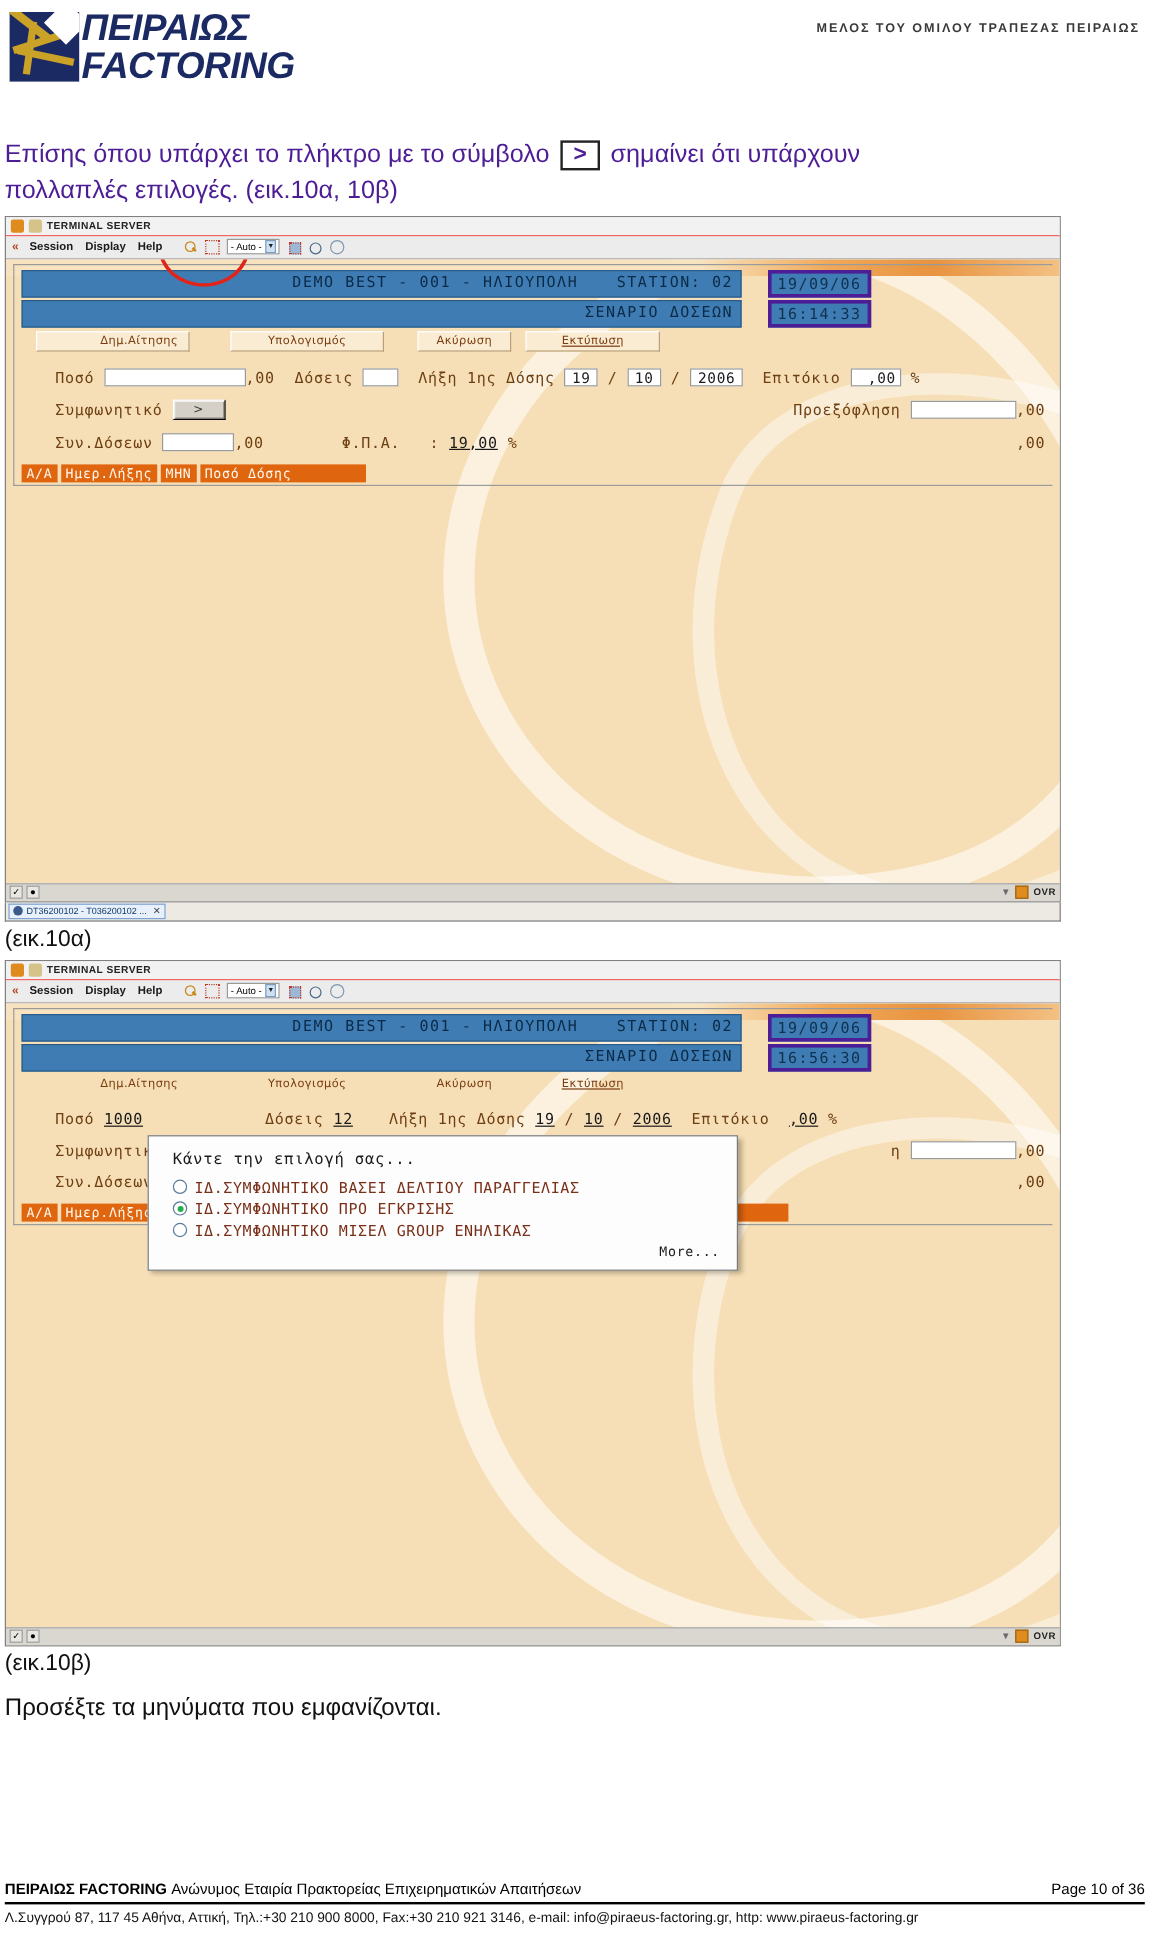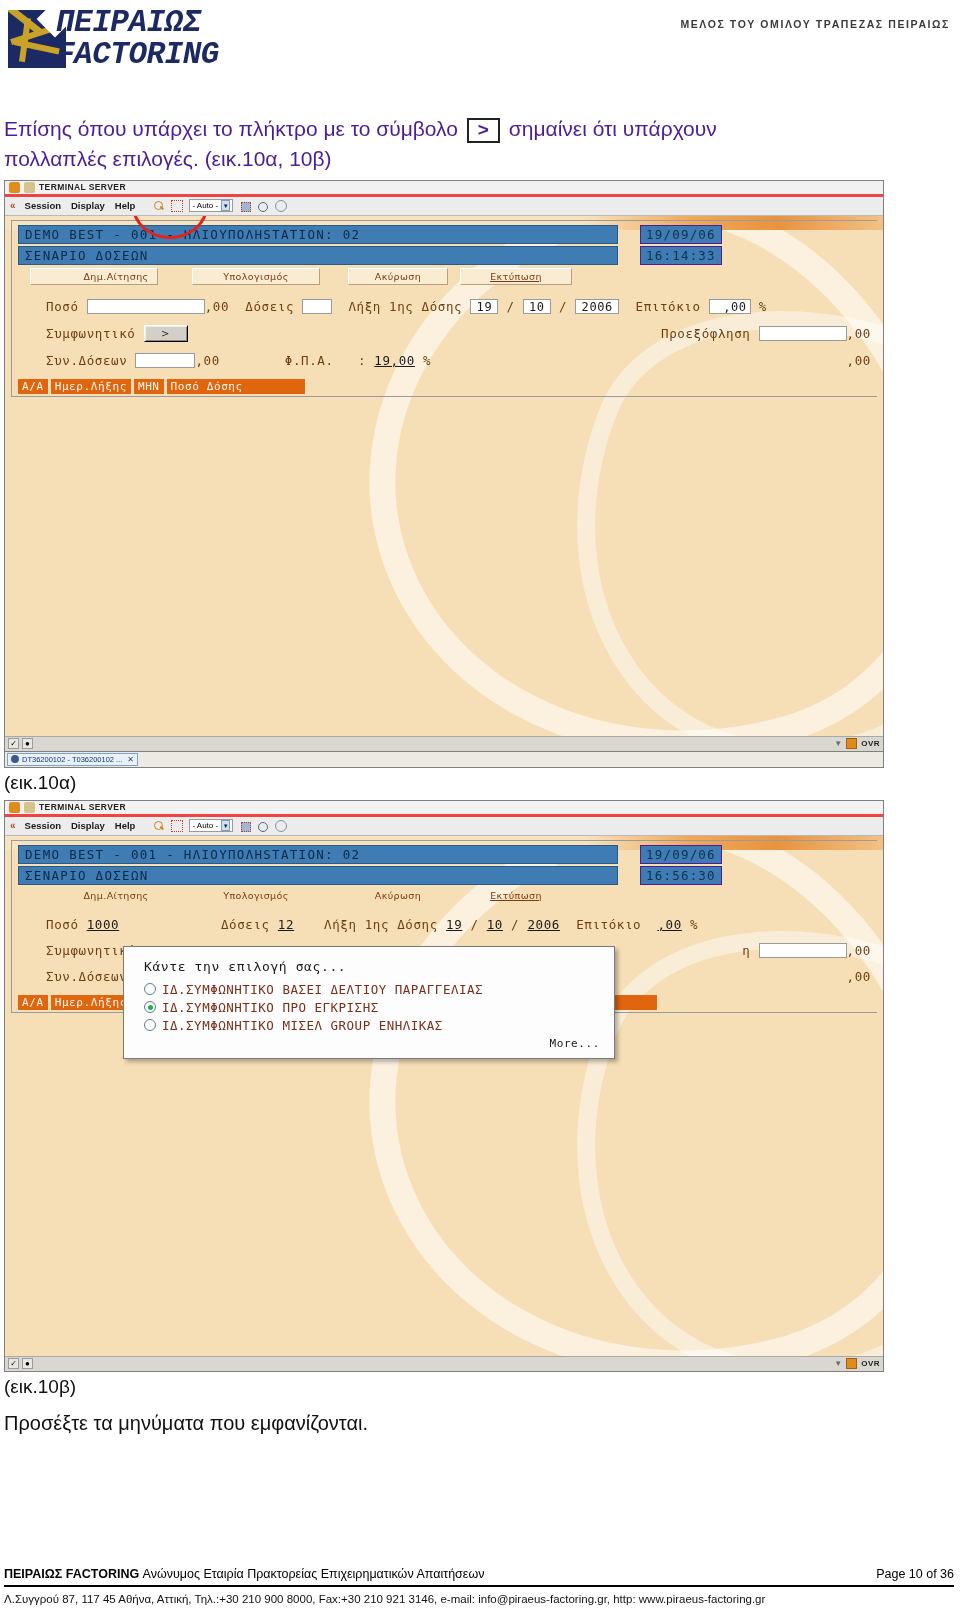--- a/index.html
+++ b/index.html
@@ -25,22 +25,22 @@
   }
   .logo-mark .s1 { left:-6px; top:6px; width:44px; height:7px; transform:rotate(38deg); }
   .logo-mark .s2 { left:2px; top:22px; width:46px; height:6px; transform:rotate(-18deg); }
   .logo-mark .s3 { left:6px; top:34px; width:48px; height:6px; transform:rotate(12deg); }
   .logo-mark .s4 { left:14px; top:8px; width:6px; height:44px; transform:rotate(8deg); }
   .logo-mark .cut {
     position:absolute; right:-2px; top:-4px; width:26px; height:26px;
     background:#ffffff; transform:rotate(45deg);
   }
   .logo-text {
-    position:absolute; left:48px; top:0px;
-    font-family:Liberation Mono, monospace;
+    position:absolute; left:60px; top:0px;
+    font-family:Liberation Sans, sans-serif;
     font-weight:bold; font-style:italic;
     color:#1b2a63; line-height:0.95;
   }
   .logo-text .l1 { font-size:31px; letter-spacing:-0.5px; display:block; }
   .logo-text .l2 { font-size:31px; letter-spacing:-0.5px; display:block; margin-top:3px;}
   .member-line {
     position:absolute; right:10px; top:18px;
     font-size:10.5px; letter-spacing:1.6px; color:#3a3a3a; font-weight:600;
   }
 
@@ -61,21 +61,21 @@
     font-size:19px;
     line-height:1.05;
     vertical-align:middle;
     margin:0 3px;
   }
 
   
   .shot { position:relative; margin:6px 0 0 4px; width:880px; border:1px solid #808080; background:#f4f3ee; }
   .shot-titlebar {
     height:16px; background:#f2f2f2;
-    border-bottom:3px solid #ef4444;
+    border-bottom:1px solid #ef4444;
     display:flex; align-items:center; padding-left:4px; gap:4px;
     position:relative; z-index:4;
   }
   .tb-ico { width:11px; height:11px; border-radius:2px; display:inline-block; }
   .tb-ico.a { background:#e08b1e; }
   .tb-ico.b { background:#d6c38a; }
   .tb-title { font-size:8.5px; font-weight:bold; letter-spacing:0.4px; color:#222; }
 
   .shot-toolbar {
     height:19px; background:#ececec; border-bottom:1px solid #b9b9b9;
@@ -131,42 +131,43 @@
     padding:4px 6px 2px 6px;
     border:1px solid #9b9b9b;
     border-right:none;
     background:transparent;
     font-family:"DejaVu Sans Mono", monospace;
   }
   .hdr-row { display:flex; align-items:stretch; margin-bottom:2px; }
   .hdr-main {
     flex:0 0 600px; background:#3e7cb3; color:#0b2a46;
     font-size:12.5px; letter-spacing:1.3px; padding:1px 6px;
-    display:flex; justify-content:flex-start; font-weight:500;
+    display:flex; justify-content:flex-end; font-weight:500;
     border:1px solid #2a5b87;
+    gap:32px;
   }
   .hdr-main .left, .hdr-main .right { white-space:pre; }
   .hdr-side {
     margin-left:22px; background:#3e7cb3; color:#10314f;
     font-size:12.5px; letter-spacing:1.2px; padding:1px 5px;
-    border:1px solid #4c1d95; white-space:pre;
+    border:3px solid #4c1d95; white-space:pre;
   }
   .btn-row { display:flex; gap:0; margin:3px 0 0 0; }
   .term-btn {
     font-size:9.5px; color:#7a3b10; text-align:center;
     padding:2px 0 2px 0; letter-spacing:0.4px;
     font-family:"DejaVu Sans", sans-serif;
   }
   .term-btn.framed {
     background:#faecd2; border:1px solid #b99f7a;
     border-top-color:#fff; border-left-color:#fff;
   }
   .bw1 { width:128px; margin-left:12px;padding-left:44px; }
   .bw2 { width:128px; margin-left:34px; }
-  .bw3 { width:100px; margin-left:28px; }
+  .bw3 { width:78px; margin-left:28px; }
   .bw4 { width:112px; margin-left:12px;text-decoration:underline; }
 
   .form-area { margin-top:14px; font-size:12.5px; color:#6e3f12; letter-spacing:0.6px; }
   .frow { display:flex; align-items:center; white-space:pre; margin-bottom:11px; position:relative;padding-left:28px; }
   .lbl { color:#6e3f12; }
   .fld {
     background:#ffffff; border:1px solid #9a9a9a; display:inline-block;
     height:15px; line-height:14px; padding:0 3px; font-size:12px; color:#1a1a1a;
     text-align:right; font-family:"DejaVu Sans Mono", monospace;
   }

